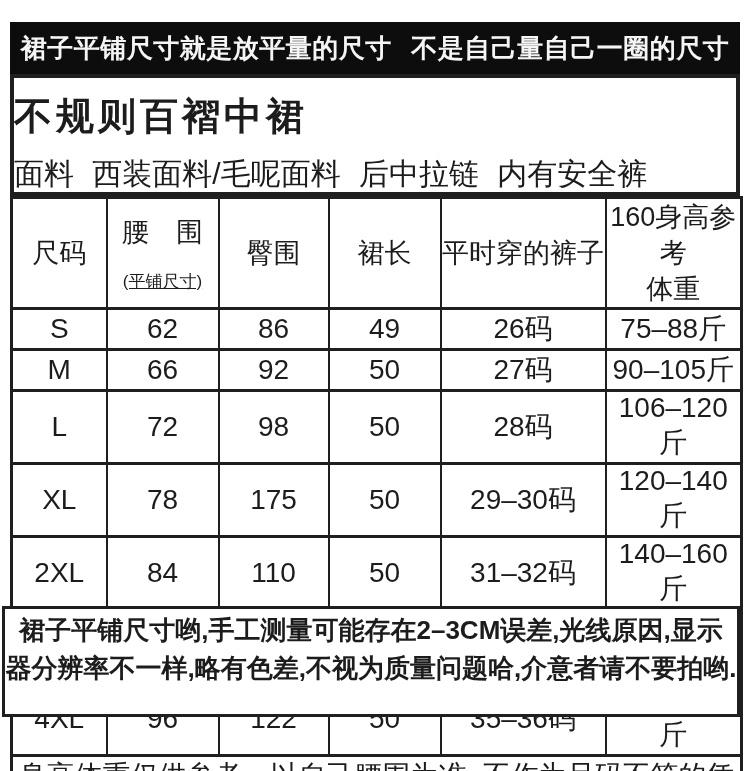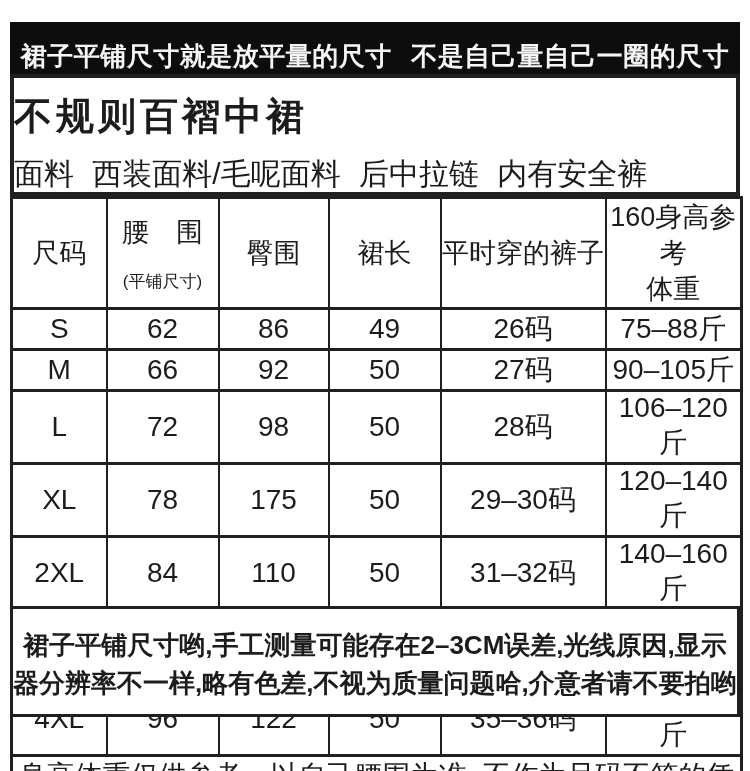--- a/index.html
+++ b/index.html
@@ -19,21 +19,21 @@
   
   .banner {
     position: absolute;
     left: 10px;
     right: 10px;
     top: 22px;
     height: 52px;
     background: #0d0d0d;
     color: #f5f5f5;
     display: flex;
-    align-items: flex-end;
+    align-items: center;
     justify-content: center;
     font-size: 26px;
     font-weight: bold;
     word-spacing: 12px;
     letter-spacing: 0.5px;
     white-space: nowrap;
   }
   
   .title-box {
     position: absolute;
@@ -80,44 +80,45 @@
     font-size: 28px;
     color: #1c1c1c;
     overflow: hidden;
   }
   .size-table { border: 3px solid #1f1f1f; }
   .size-table thead th { height: 103px; font-size: 27px; }
   .size-table tbody td { height: 35px; }
   .head-sub {
     font-size: 17px;
     margin-top: 20px;
+    text-decoration: underline;
   }
   .head-line2 {
     font-size: 27px;
   }
   .notice-cell {
     font-weight: bold;
     font-size: 26px;
     word-spacing: 8px;
     height: 36px;
   }
   
   .bottom-box {
     position: absolute;
-    left: 10px;
+    left: 2px;
     right: 10px;
     top: 606px;
     height: 111px;
     border: 3px solid #1f1f1f;
     box-sizing: border-box;
     background: #ffffff;
     text-align: center;
     font-size: 26px;
     font-weight: bold;
-    padding-top: 17px;
+    padding-top: 2px;
     line-height: 38px;
     white-space: nowrap;
   }
 </style>
 </head>
 <body>
 
 <div class="page">
 
   <div class="banner">

